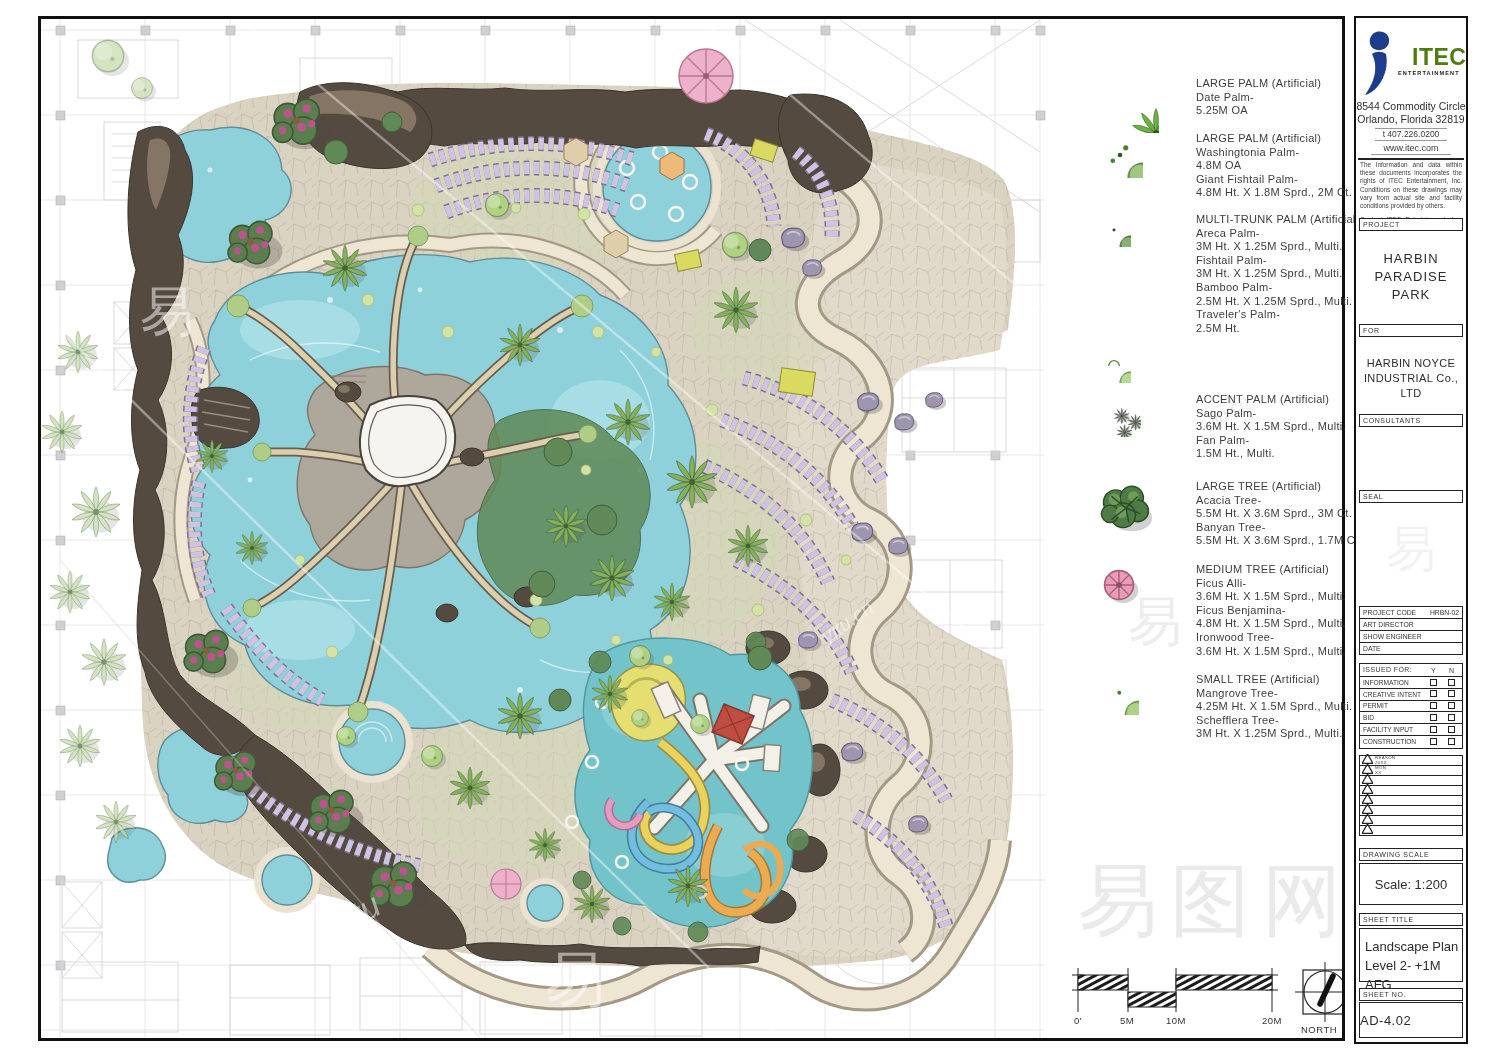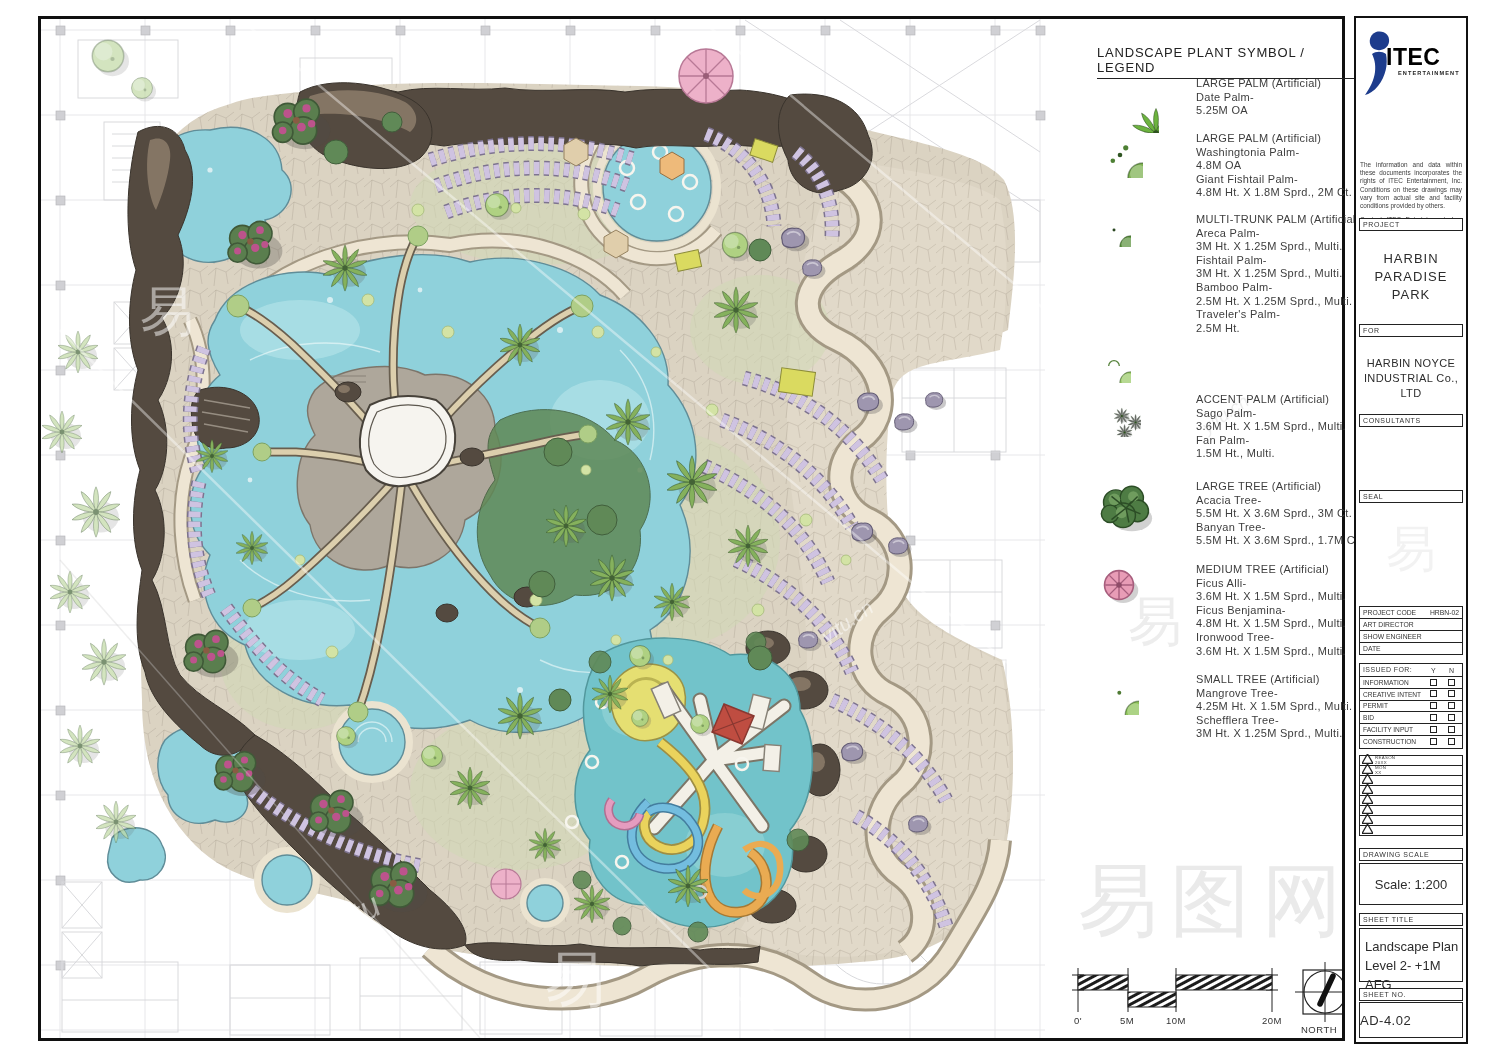--- a/index.html
+++ b/index.html
@@ -47,21 +47,21 @@
   .legend-title{position:absolute;left:1056px;top:26px;width:292px;font-size:13px;letter-spacing:.8px;color:#222;border-bottom:1.6px solid #222;padding-bottom:3px;width:258px;}
   .legend{position:absolute;left:1056px;top:56px;width:295px;}
   .lg-row{position:absolute;display:flex;width:295px;}
   .lg-icon{width:99px;display:flex;justify-content:center;align-items:flex-start;flex:none;}
   .lg-text{flex:1;font-size:11px;line-height:13.6px;letter-spacing:.3px;white-space:pre-line;color:#3d3d3d;}
 
   
   .tb{position:absolute;left:1354px;top:16px;width:110px;height:1024px;border:2px solid #111;background:#fff;}
   .tb *{box-sizing:border-box;}
   .lbl{position:absolute;left:3px;right:3px;height:13px;border:1px solid #222;font-size:7px;letter-spacing:.6px;line-height:11px;padding-left:3px;color:#333;background:#fff;}
-  .itec-name{position:absolute;left:30px;top:26px;font-size:23px;font-weight:bold;letter-spacing:.5px;color:#000000;}
+  .itec-name{position:absolute;left:56px;top:26px;font-size:23px;font-weight:bold;letter-spacing:.5px;color:#4d7c0f;}
   .itec-sub{position:absolute;left:42px;top:52px;font-size:5.6px;letter-spacing:1.1px;font-weight:bold;color:#1d1d1d;}
   .addr{position:absolute;left:0;right:0;top:82px;text-align:center;}
   .addr .a1{font-size:10.5px;line-height:13px;color:#2e2e2e;}
   .addr .a2{font-size:8.5px;line-height:11px;border-top:.8px solid #999;border-bottom:.8px solid #999;width:72px;margin:2px auto 0;}
   .addr .a3{font-size:9px;line-height:12px;width:80px;margin:1px auto 0;border-bottom:.8px solid #999;}
   .addr .rule{border-top:2.2px solid #222;margin:3px 2px 0;}
   .disc{position:absolute;left:4px;right:4px;top:143px;font-size:6.4px;line-height:1.28;color:#3c3c3c;text-align:justify;}
   .disc p{margin:0 0 6px;}
   .bigname{position:absolute;left:2px;right:2px;text-align:center;white-space:pre-line;color:#2c2c2c;}
   .fieldrow{position:absolute;left:3px;right:3px;height:13px;border:1px solid #222;font-size:6.8px;line-height:11px;padding:0 3px;display:flex;justify-content:space-between;color:#333;background:#fff;}
@@ -582,21 +582,20 @@
     <g>
       <rect x="1303" y="970" width="44" height="44" fill="#fff" stroke="#222" stroke-width="1.2"></rect>
       <path class="scl" d="M1295,992 H1355 M1325,962 V1022"></path>
       <circle cx="1325" cy="992" r="21" fill="none" stroke="#222" stroke-width="1.2"></circle>
       <path d="M1320,1004 L1333,976" stroke="#111" stroke-width="5.5" stroke-linecap="round"></path>
       <text class="stext" x="1301" y="1033" letter-spacing="4.5">NORTH</text>
     </g>
   </g>
 </svg>
 
-  <div class="legend-title">LANDSCAPE PLANT SYMBOL / LEGEND</div>
   <div class="legend">
     <div class="lg-row" style="top:2px">
       <div class="lg-icon">
         <svg width="62" height="56" viewBox="-24 -24 48 48" color="#6db33f">
             <use href="#sym-palm"></use>
           </svg>
       </div>
       <div class="lg-text">LARGE PALM (Artificial)
 Date Palm-
 5.25M OA</div>
@@ -717,20 +716,27 @@
 
 <div class="tb">
   <div>
     <svg width="34" height="66" viewBox="0 0 34 66" style="position:absolute;left:6px;top:12px;">
       <path d="M14,2 C22,0 28,5 27,12 C26,19 18,22 12,19 C6,16 6,5 14,2 Z" fill="#1d3c8c"></path>
       <path d="M24,24 C26,34 24,46 16,56 C12,61 7,64 3,65 C8,58 12,50 13,42 C14,34 12,28 10,24 C14,21 20,21 24,24 Z" fill="#1d3c8c"></path>
     </svg>
     <div class="itec-name">ITEC</div>
     <div class="itec-sub">ENTERTAINMENT</div>
   </div>
+  <div class="addr">
+    <div class="a1">8544 Commodity Circle</div>
+    <div class="a1">Orlando, Florida 32819</div>
+    <div class="a2">t 407.226.0200</div>
+    <div class="a3">www.itec.com</div>
+    <div class="rule"></div>
+  </div>
   <div class="disc">
     <p>The information and data within these documents incorporates the rights of ITEC Entertainment, Inc. Conditions on these drawings may vary from actual site and facility conditions provided by others.</p>
     <p>Contact ITEC Entertainment, Inc. for clarifications.</p>
   </div>
 
   <div class="lbl" style="top:200px">PROJECT</div>
   <div class="bigname" style="top:232px;font-size:13px;line-height:18px;letter-spacing:1px;">HARBIN
 PARADISE
 PARK</div>
 

